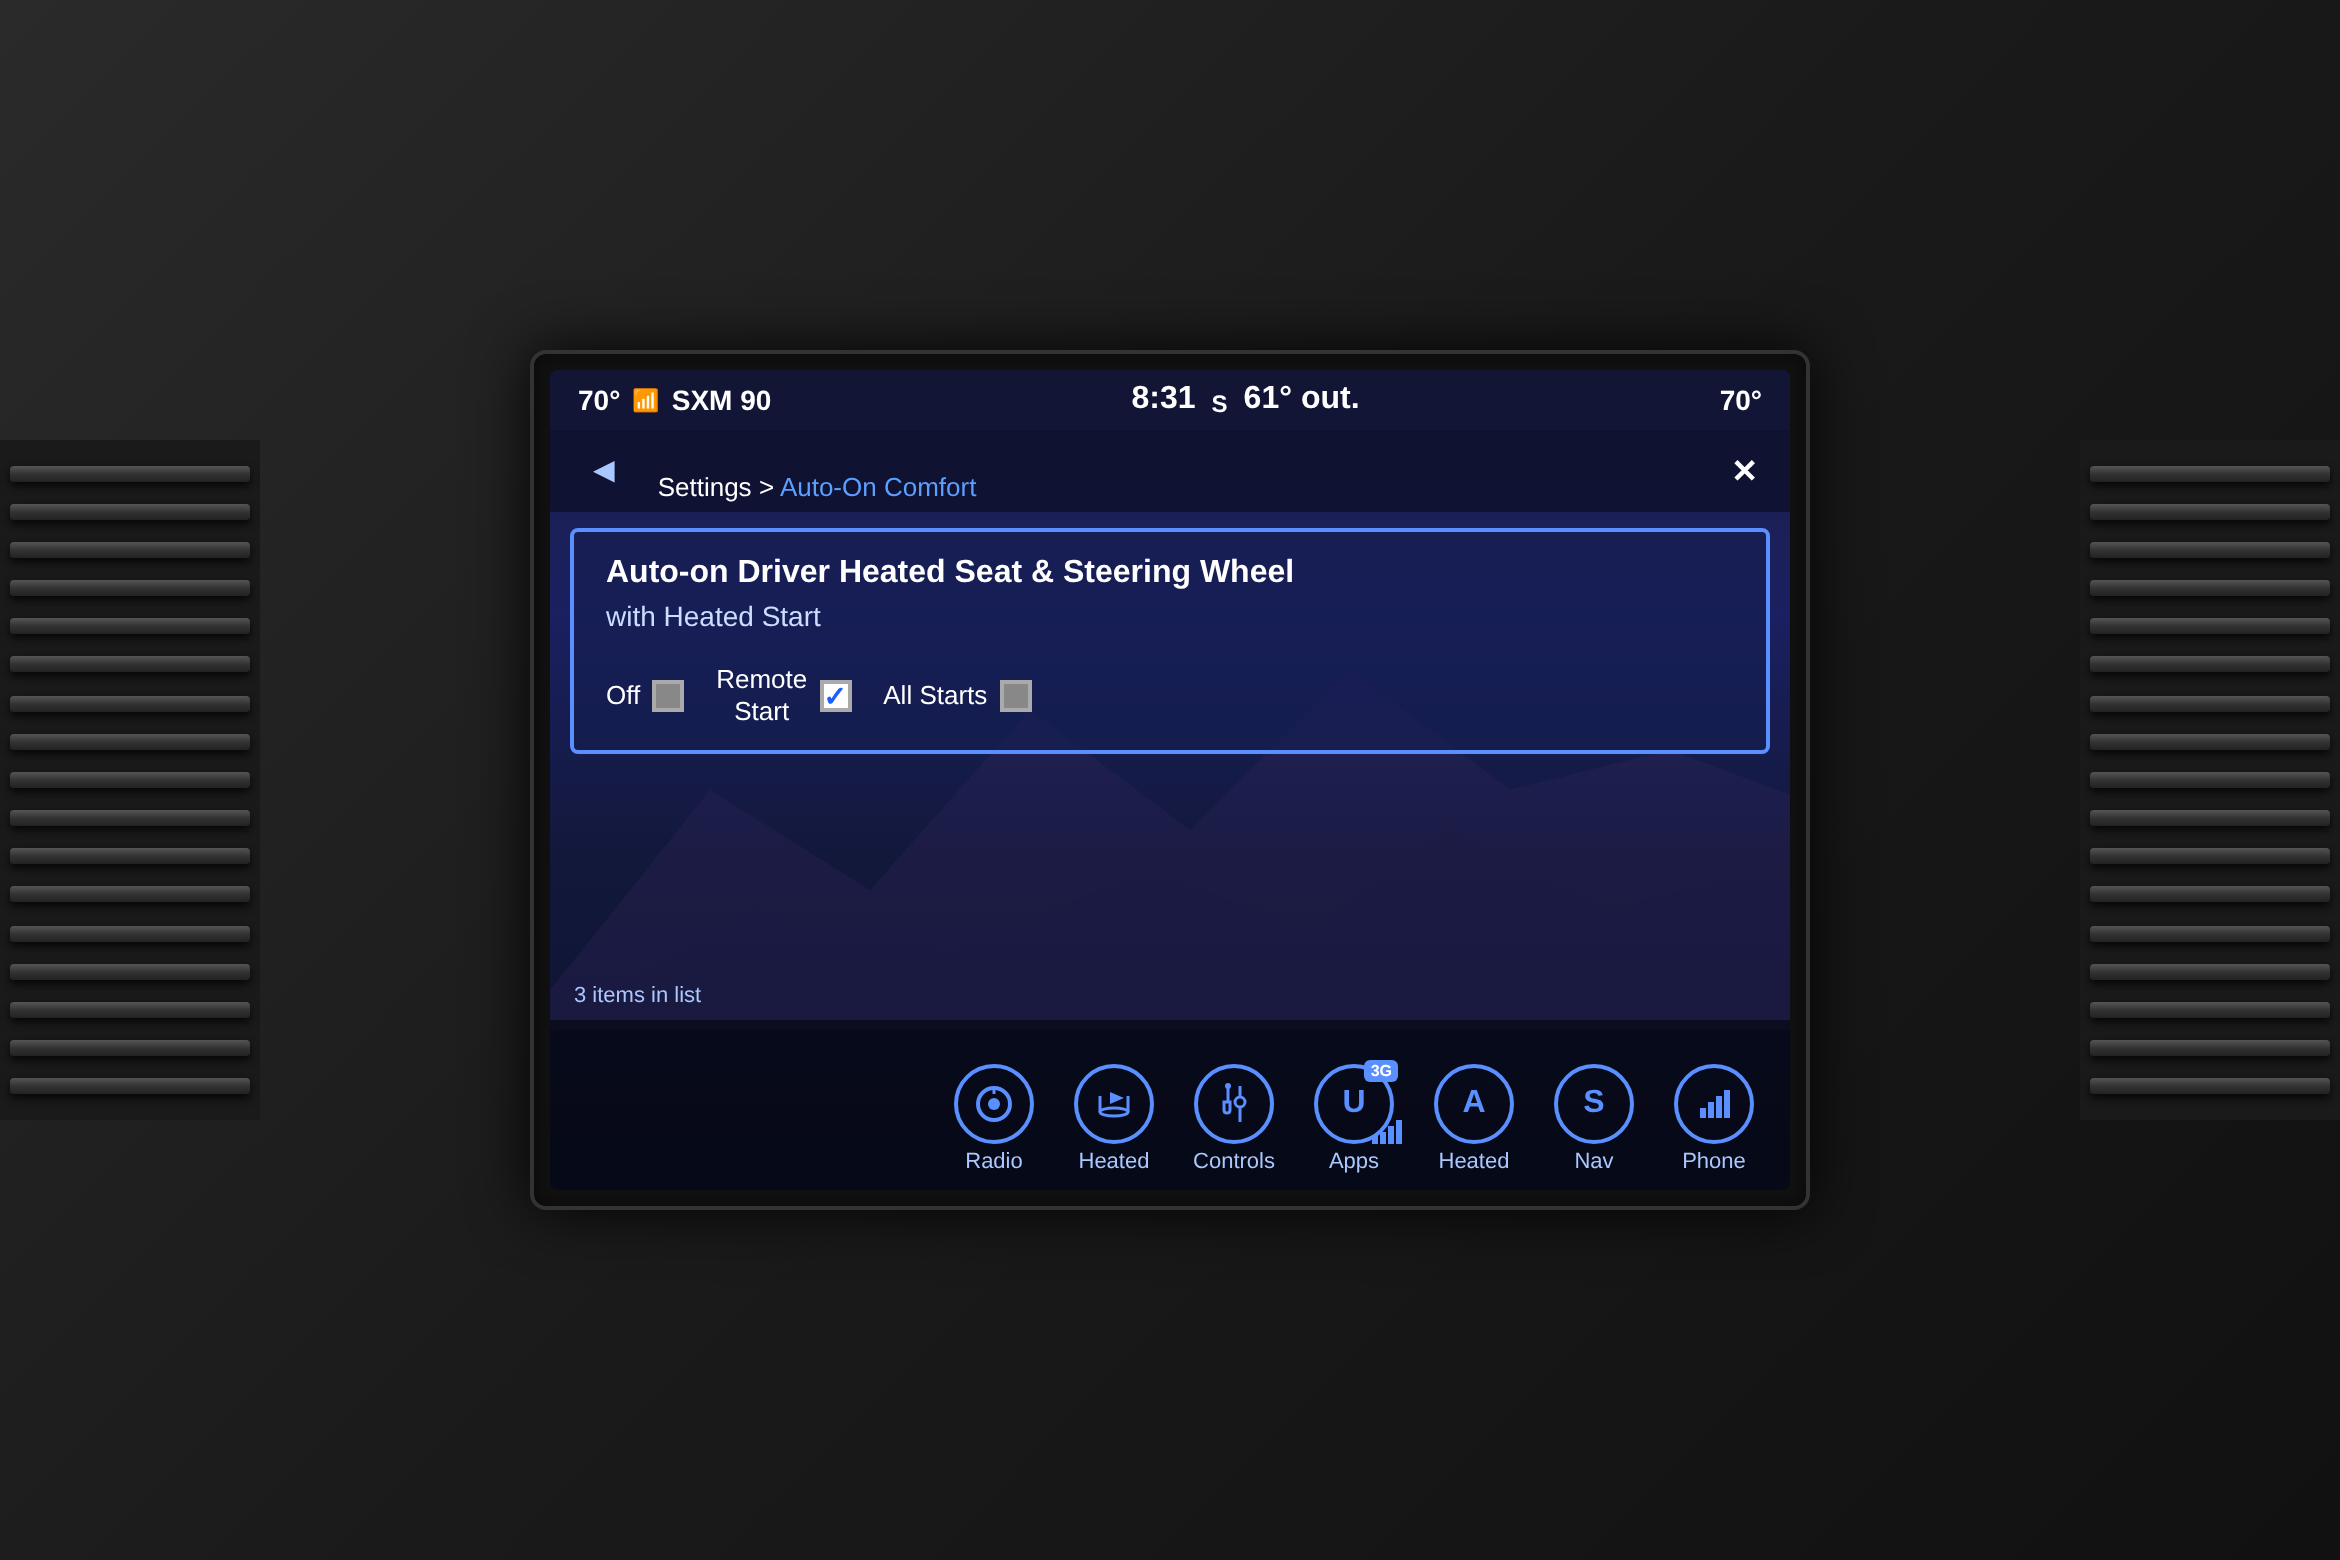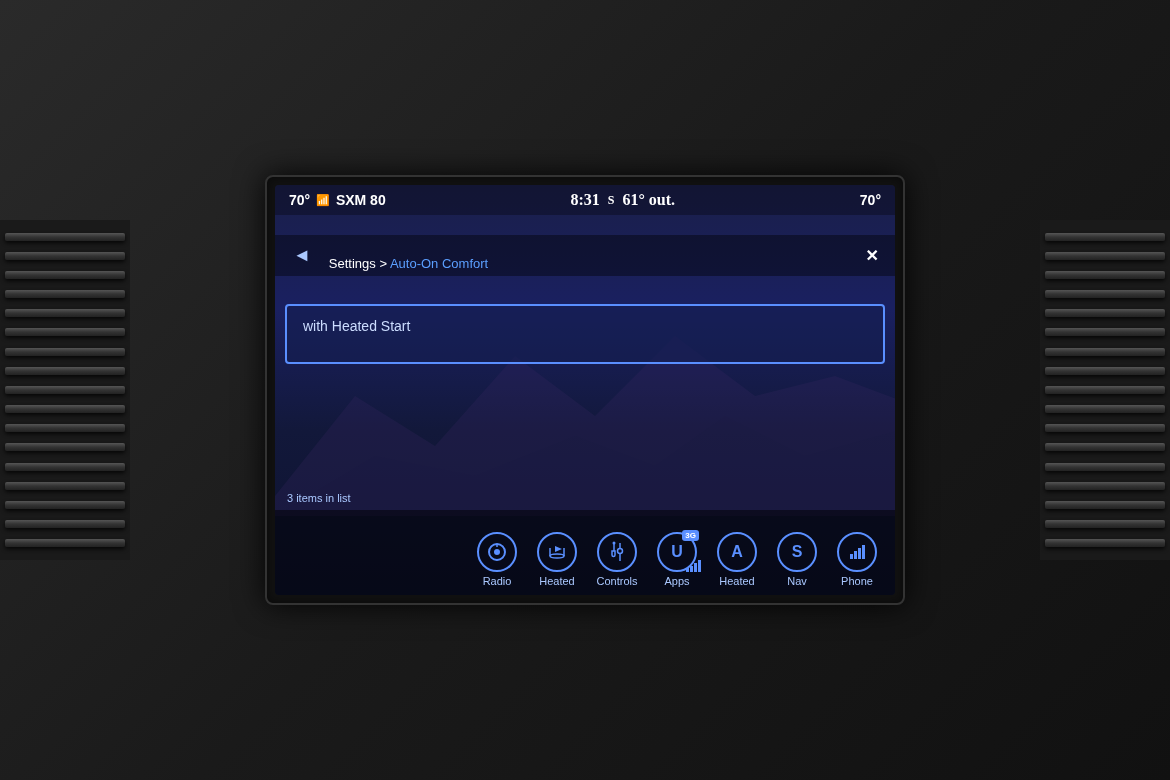--- a/index.html
+++ b/index.html
@@ -75,21 +75,20 @@
 
     .screen {
       width: 100%;
       height: 100%;
       background: linear-gradient(180deg, #1a1f4a 0%, #1a2060 30%, #12183a 60%, #0d1230 100%);
       border-radius: 4px;
       overflow: hidden;
       position: relative;
       display: flex;
       flex-direction: column;
-      gap: 20px;
     }
 
     
     .status-bar {
       display: flex;
       align-items: center;
       justify-content: space-between;
       padding: 6px 14px;
       background: rgba(0,0,0,0.3);
       color: white;
@@ -103,26 +102,25 @@
       display: flex;
       align-items: center;
       gap: 6px;
       color: #fff;
       font-size: 14px;
       font-weight: bold;
     }
 
     .status-center {
       display: flex;
-      align-items: center;
+      align-items: flex-end;
       gap: 8px;
       font-size: 16px;
       font-weight: bold;
       color: #fff;
-      font-family: Liberation Serif, serif;
     }
 
     .status-right {
       display: flex;
       align-items: center;
       gap: 4px;
       font-size: 14px;
       font-weight: bold;
       color: #fff;
     }
@@ -349,21 +347,21 @@
         <svg viewBox="0 0 640 200" width="640" height="200" preserveAspectRatio="none">
           <path d="M0,180 L80,80 L160,130 L240,40 L320,100 L400,20 L480,80 L560,60 L640,90 L640,200 L0,200 Z" fill="rgba(60,40,100,0.6)"></path>
           <path d="M0,200 L100,140 L200,160 L300,120 L380,150 L450,100 L530,140 L640,110 L640,200 Z" fill="rgba(40,30,80,0.5)"></path>
         </svg>
       </div>
 
       <div class="status-bar">
         <div class="status-left">
           <span>70°</span>
           <span class="signal-icon">📶</span>
-          <span>SXM 80</span>
+          <span>SXM 90</span>
         </div>
         <div class="status-center">
           <span>8:31</span>
           <span class="direction-badge">S</span>
           <span>61° out.</span>
         </div>
         <div class="status-right">
           <span>70°</span>
         </div>
       </div>
@@ -373,21 +371,39 @@
         <span class="breadcrumb">
           <span style="color:#fff;cursor:pointer;">Settings</span>
           <span style="color:#fff;"> &gt; </span>
           <span class="active">Auto-On Comfort</span>
         </span>
         <span class="close-btn">✕</span>
       </div>
 
       <div class="main-content">
         <div class="setting-box">
+          <div class="setting-title">Auto-on Driver Heated Seat &amp; Steering Wheel</div>
           <div class="setting-subtitle">with Heated Start</div>
+          <div class="options-row">
+
+            <div class="option-item">
+              <span style="color:#fff;font-size:13px;">Off</span>
+              <div class="checkbox unchecked"></div>
+            </div>
+
+            <div class="option-item">
+              <span style="color:#fff;font-size:13px;text-align:center;line-height:1.2;">Remote<br>Start</span>
+              <div class="checkbox checked"></div>
+            </div>
+
+            <div class="option-item">
+              <span style="color:#fff;font-size:13px;">All Starts</span>
+              <div class="checkbox unchecked"></div>
+            </div>
+          </div>
         </div>
       </div>
 
       <div class="bottom-bar">
         <span class="items-label">3 items in list</span>
 
         <div class="nav-item">
           <div class="nav-icon-circle">
             <svg width="20" height="20" viewBox="0 0 20 20">
               <circle cx="10" cy="10" r="8" stroke="#5a8fff" stroke-width="2" fill="none"></circle>

